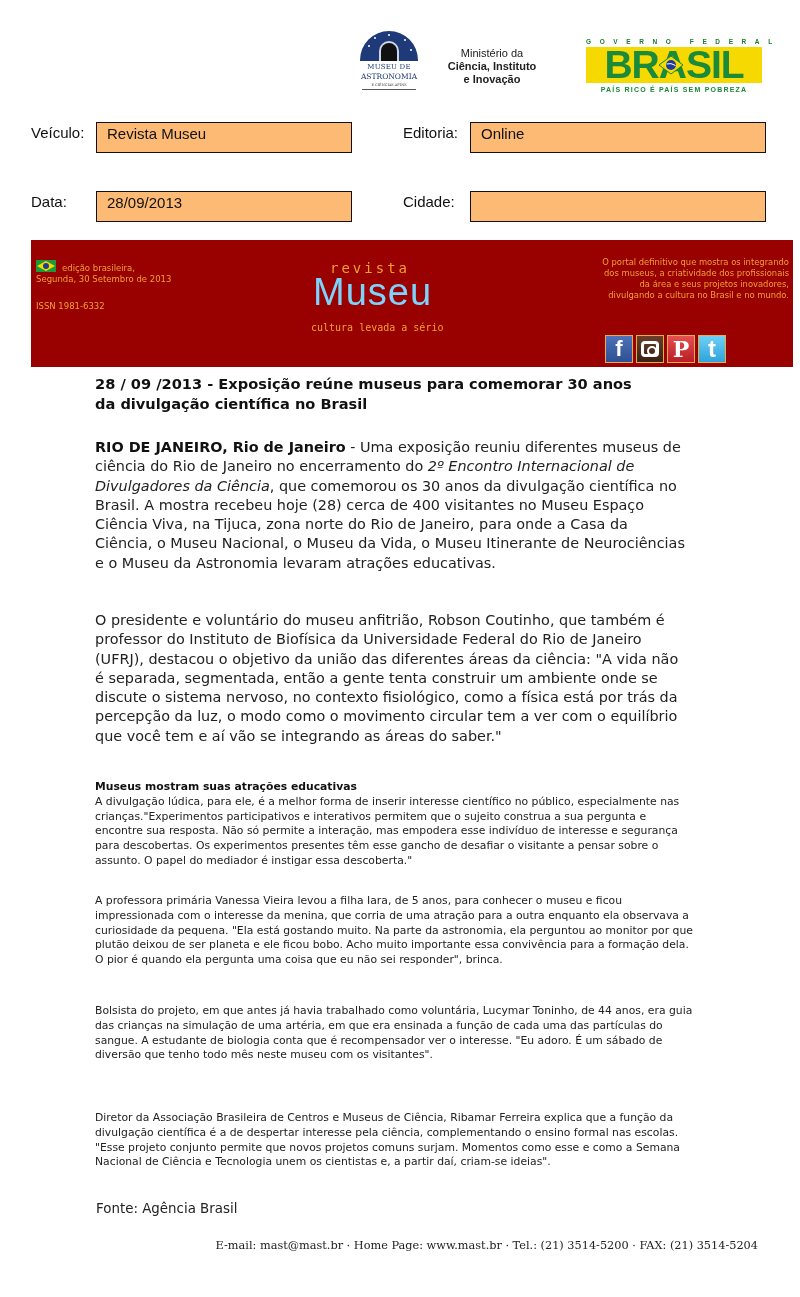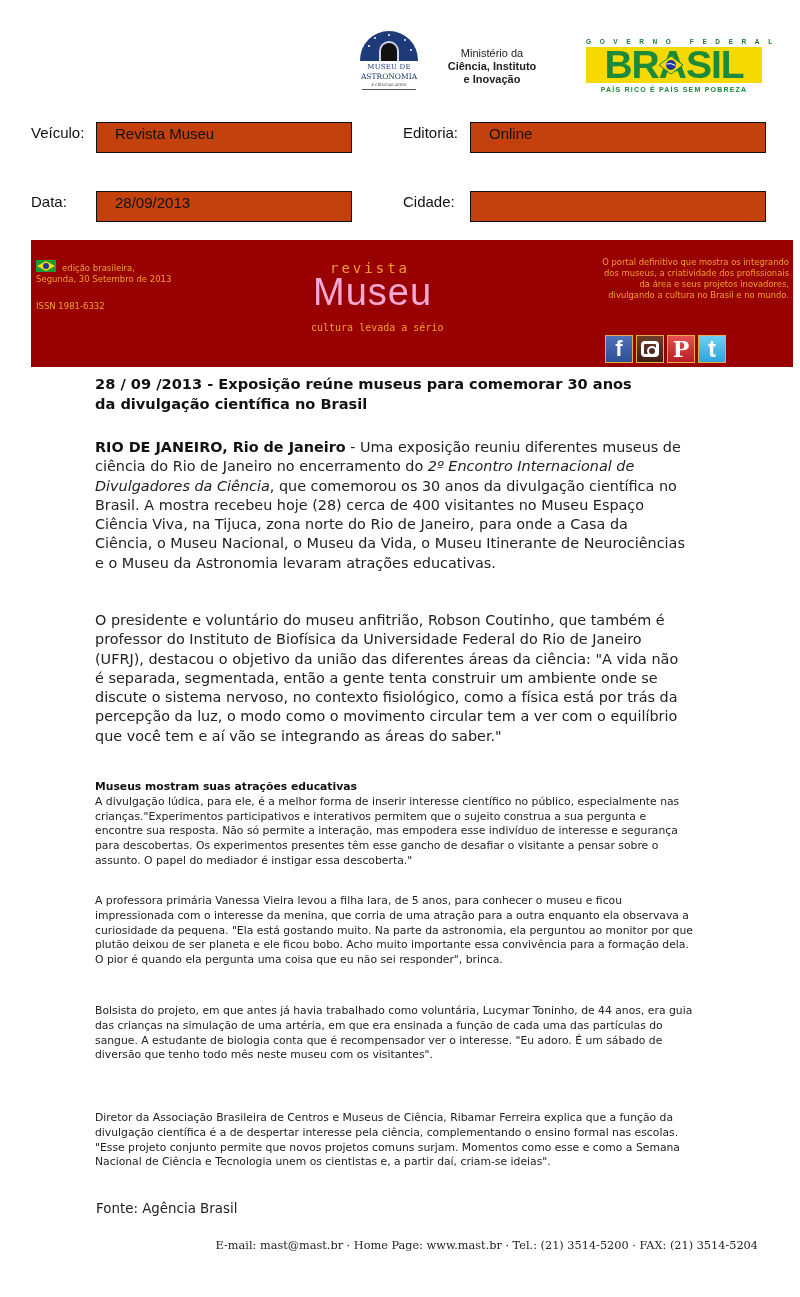--- a/index.html
+++ b/index.html
@@ -30,34 +30,34 @@
       letter-spacing: 8.6px; text-align: center; font-weight: bold; white-space: nowrap; }
     .gov-logo .brasil { margin-top: 2px; height: 36px; background: #f5d900; position: relative;
       font-family: "Liberation Sans", sans-serif; font-weight: bold; font-size: 39px; line-height: 36px;
       color: #1b8a3a; text-align: center; letter-spacing: -1px; }
     .gov-logo .brasil .flag { position: absolute; left: 72px; top: 8px; width: 26px; height: 20px; }
     .gov-logo .slogan { margin-top: 3px; font-family: "Liberation Sans", sans-serif; font-size: 7px;
       font-weight: bold; color: #1b8a3a; text-align: center; letter-spacing: 1.2px; white-space: nowrap; }
 
     
     .field-label { position: absolute; font-family: "Liberation Sans", sans-serif; font-size: 15px; color: #111; }
-    .field-box { position: absolute; border: 1.5px solid #111; background: #c2410c;
-      font-family: "Liberation Sans", sans-serif; font-size: 15px; color: #111; padding: 2px 18px; line-height: 18px; }
+    .field-box { position: absolute; border: 1.5px solid #111; background: #fdba74;
+      font-family: "Liberation Sans", sans-serif; font-size: 15px; color: #111; padding: 2px 10px; line-height: 18px; }
 
     
     .banner { position: absolute; left: 31px; top: 240px; width: 762px; height: 127px; background: #990000; }
     .banner .left { position: absolute; left: 5px; top: 20px; font-size: 8.5px; color: #f0a030;
       font-family: "DejaVu Sans", sans-serif; line-height: 11px; }
     .banner .left .flag-sm { display: inline-block; width: 20px; height: 12px; vertical-align: -1px; margin-right: 6px; }
     .banner .left .issn { margin-top: 16px; }
     .banner .mid { position: absolute; left: 280px; top: 20px; width: 160px; }
     .banner .mid .revista { position: absolute; left: 19px; top: 0; font-family: "DejaVu Sans Mono", monospace;
       font-size: 14px; color: #f0a030; letter-spacing: 3px; }
     .banner .mid .museu { position: absolute; left: 2px; top: 12px; font-family: "Liberation Sans", sans-serif;
-      font-size: 38px; color: #f9a8d4; letter-spacing: 1px; line-height: 40px; }
+      font-size: 38px; color: #7dd3fc; letter-spacing: 1px; line-height: 40px; }
     .banner .mid .tag { position: absolute; left: 0; top: 62px; white-space: nowrap;
       font-family: "DejaVu Sans Mono", monospace; font-size: 10px; color: #f0a030; }
     .banner .right { position: absolute; right: 4px; top: 17px; width: 230px; text-align: right;
       font-size: 8.4px; line-height: 11px; color: #f0a030; font-family: "DejaVu Sans", sans-serif; }
     .social { position: absolute; top: 95px; width: 28px; height: 28px; border: 1px solid #e5b040;
       display: flex; align-items: center; justify-content: center; font-family: "Liberation Sans", sans-serif;
       font-weight: bold; color: #fff; }
     .social.fb { left: 574px; background: linear-gradient(#4f72b8, #2d4f93); font-size: 22px; }
     .social.ig { left: 605px; background: linear-gradient(#6b3e2a, #3a2015); }
     .social.pi { left: 636px; background: linear-gradient(#e65050, #b81d24); font-size: 22px; font-family: "DejaVu Serif", serif; }

